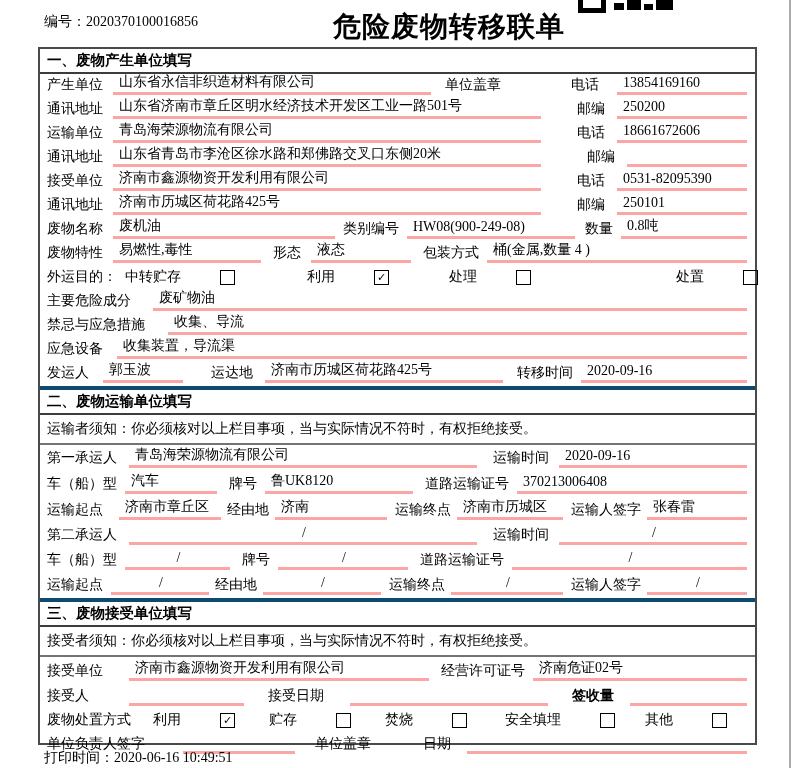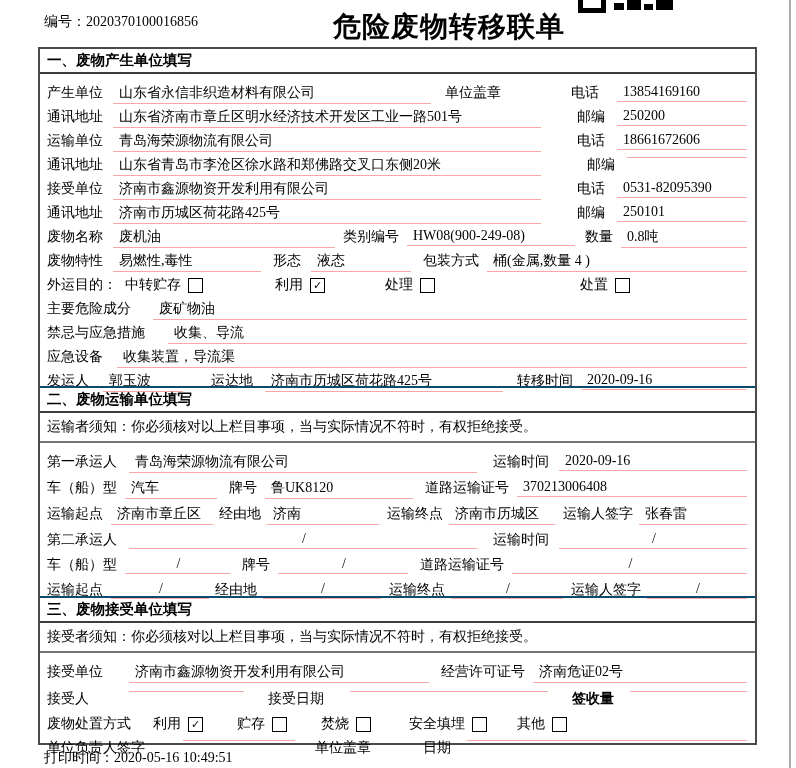--- a/index.html
+++ b/index.html
@@ -20,39 +20,39 @@
   
   #form-table{
     position:absolute;left:38px;top:47px;width:719px;height:698px;
     border:2px solid #4a4a4a;box-sizing:border-box;
     display:flex;flex-direction:column;background:#fff;
   }
   .sec-header{
     flex:none;font-weight:bold;font-size:14.5px;
     padding:2px 0 2px 7px;border-bottom:2px solid #3c3c3c;box-sizing:border-box;
   }
-  .sec-header.mid{border-top:2px solid #0c4a6e;}
+  .sec-header.mid{border-top:4px solid #0c4a6e;}
   .notice-row{
     flex:none;display:flex;align-items:center;padding-left:7px;
     border-bottom:2px solid #737373;box-sizing:border-box;height:30px;
   }
   .row{
-    flex:none;display:flex;align-items:flex-start;
+    flex:none;display:flex;align-items:flex-end;
     padding:10px 8px 3px 7px;box-sizing:border-box;height:24px;
   }
   .row.h25{height:25px;} .row.h26{height:26px;} .row.h27{height:27px;} .row.last{flex:1;}
   .lbl{white-space:nowrap;padding-bottom:1px;}
   .uv{
-    border-bottom:1px solid #fca5a5;white-space:nowrap;overflow:hidden;
+    border-bottom:3px solid #fca5a5;white-space:nowrap;overflow:hidden;
     padding:0 4px 1px 6px;box-sizing:border-box;flex:none;
   }
   .uv.grow{flex:1;}
   .uv.c{text-align:center;}
   .sp{flex:1;}
-  .opt{display:inline-flex;align-items:center;white-space:nowrap;padding-bottom:1px;}
+  .opt{display:inline-flex;align-items:center;white-space:nowrap;padding-bottom:1px;gap:32px;}
   .cb{
     display:inline-block;width:13px;height:13px;border:1.5px solid #000;
     box-sizing:content-box;margin-left:7px;font-size:11px;line-height:13px;
     text-align:center;font-weight:bold;font-family:"DejaVu Sans",sans-serif;
   }
   .print-line{position:absolute;top:749px;left:44px;white-space:nowrap;}
 </style>
 </head>
 <body>
 
@@ -202,21 +202,21 @@
     <span class="lbl">车（船）型</span>
     <span class="uv" style="width:92px;margin-left:8px;">汽车</span>
     <span class="lbl" style="margin-left:12px;">牌号</span>
     <span class="uv" style="width:148px;margin-left:8px;">鲁UK8120</span>
     <span class="lbl" style="margin-left:12px;">道路运输证号</span>
     <span class="uv grow" style="margin-left:8px;">370213006408</span>
   </div>
 
   <div class="row h26">
     <span class="lbl">运输起点</span>
-    <span class="uv" style="width:102px;margin-left:8px;">济南市章丘区</span>
+    <span class="uv" style="width:102px;margin-left:16px;">济南市章丘区</span>
     <span class="lbl" style="margin-left:6px;">经由地</span>
     <span class="uv" style="width:112px;margin-left:6px;">济南</span>
     <span class="lbl" style="margin-left:8px;">运输终点</span>
     <span class="uv" style="width:106px;margin-left:6px;">济南市历城区</span>
     <span class="lbl" style="margin-left:8px;">运输人签字</span>
     <span class="uv grow" style="margin-left:6px;">张春雷</span>
   </div>
 
   <div class="row h25">
     <span class="lbl">第二承运人</span>
@@ -295,14 +295,14 @@
     <span class="lbl">单位负责人签字</span>
     <span class="uv" style="width:112px;margin-left:38px;"></span>
     <span class="lbl" style="margin-left:20px;">单位盖章</span>
     <span class="lbl" style="margin-left:52px;">日期</span>
     <span class="uv grow" style="margin-left:16px;"></span>
   </div>
 
 </div>
 
 <div class="print-line">
-  <span>打印时间：</span><span>2020-05-16 10:49:51</span>
+  <span>打印时间：</span><span>2020-06-16 10:49:51</span>
 </div>
 
 </body></html>

